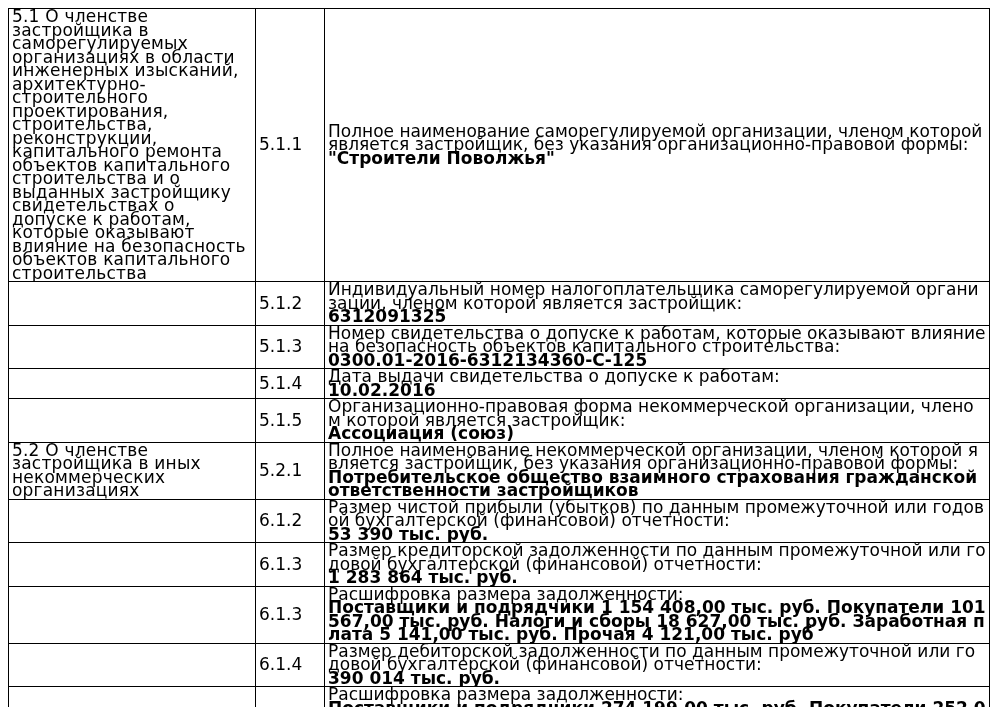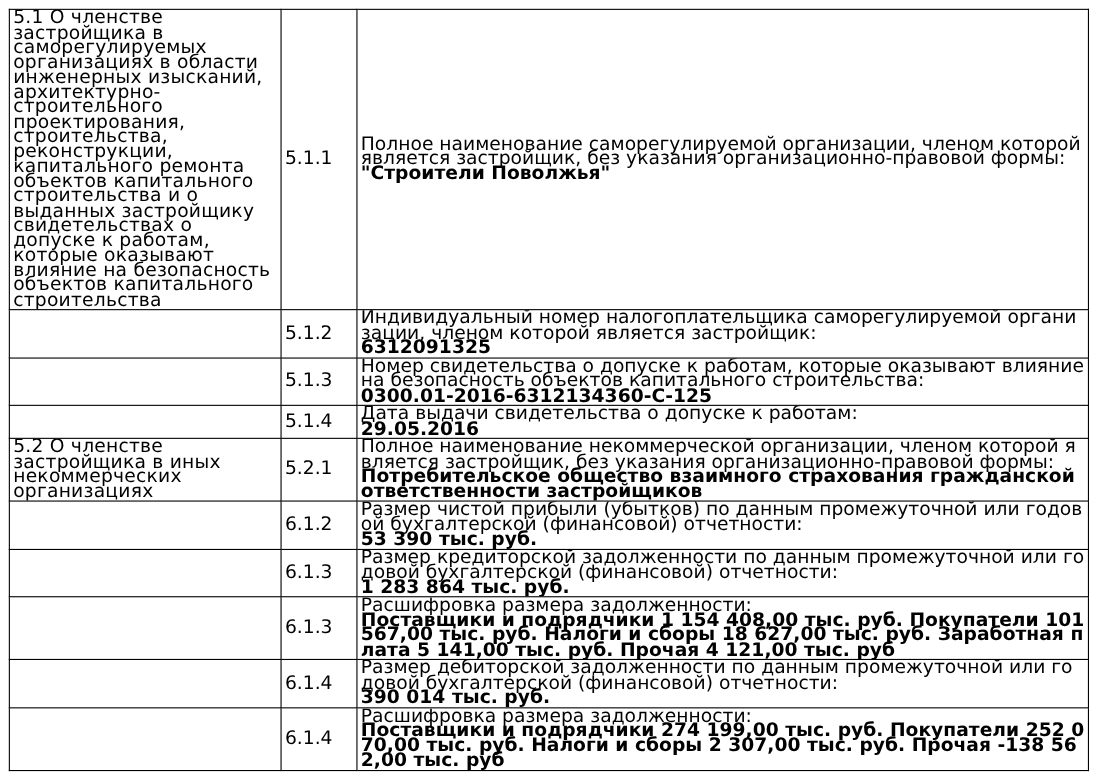--- a/index.html
+++ b/index.html
@@ -86,24 +86,32 @@
         <div class="lbl">Номер свидетельства о допуске к работам, которые оказывают влияние на безопасность объектов капитального строительства:</div>
         <div class="val">0300.01-2016-6312134360-С-125</div>
       </td>
     </tr>
 
     <tr style="height:29px">
       <td class="c-sec"></td>
       <td class="c-num">5.1.4</td>
       <td class="c-val">
         <div class="lbl">Дата выдачи свидетельства о допуске к работам:</div>
-        <div class="val">29.05.2016</div>
+        <div class="val">10.02.2016</div>
       </td>
     </tr>
 
+    <tr style="height:28px">
+      <td class="c-sec"></td>
+      <td class="c-num">5.1.5</td>
+      <td class="c-val">
+        <div class="lbl">Организационно-правовая форма некоммерческой организации, членом которой является застройщик:</div>
+        <div class="val">Ассоциация (союз)</div>
+      </td>
+    </tr>
 
     <tr style="height:46px">
       <td class="c-sec">5.2 О членстве застройщика в иных некоммерческих организациях</td>
       <td class="c-num">5.2.1</td>
       <td class="c-val">
         <div class="lbl">Полное наименование некоммерческой организации, членом которой является застройщик, без указания организационно-правовой формы:</div>
         <div class="val">Потребительское общество взаимного страхования гражданской ответственности застройщиков</div>
       </td>
     </tr>
 

